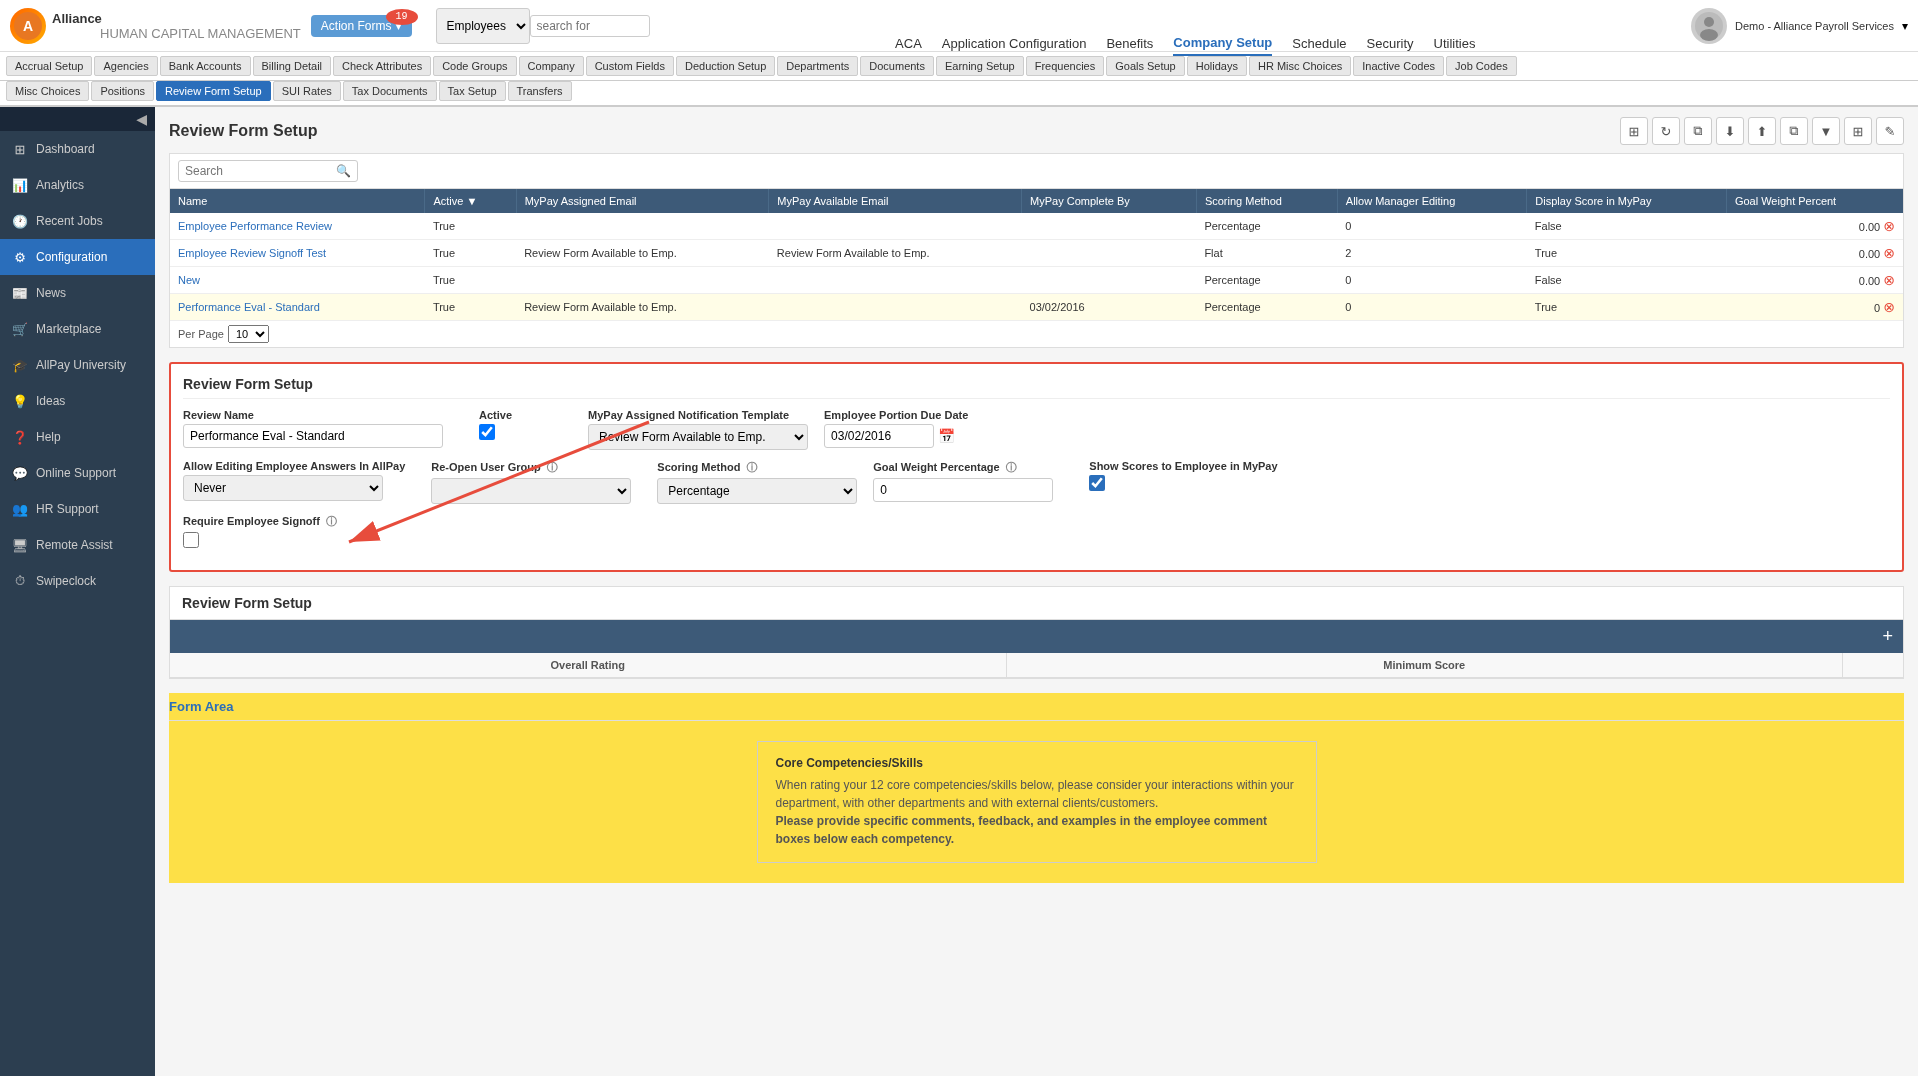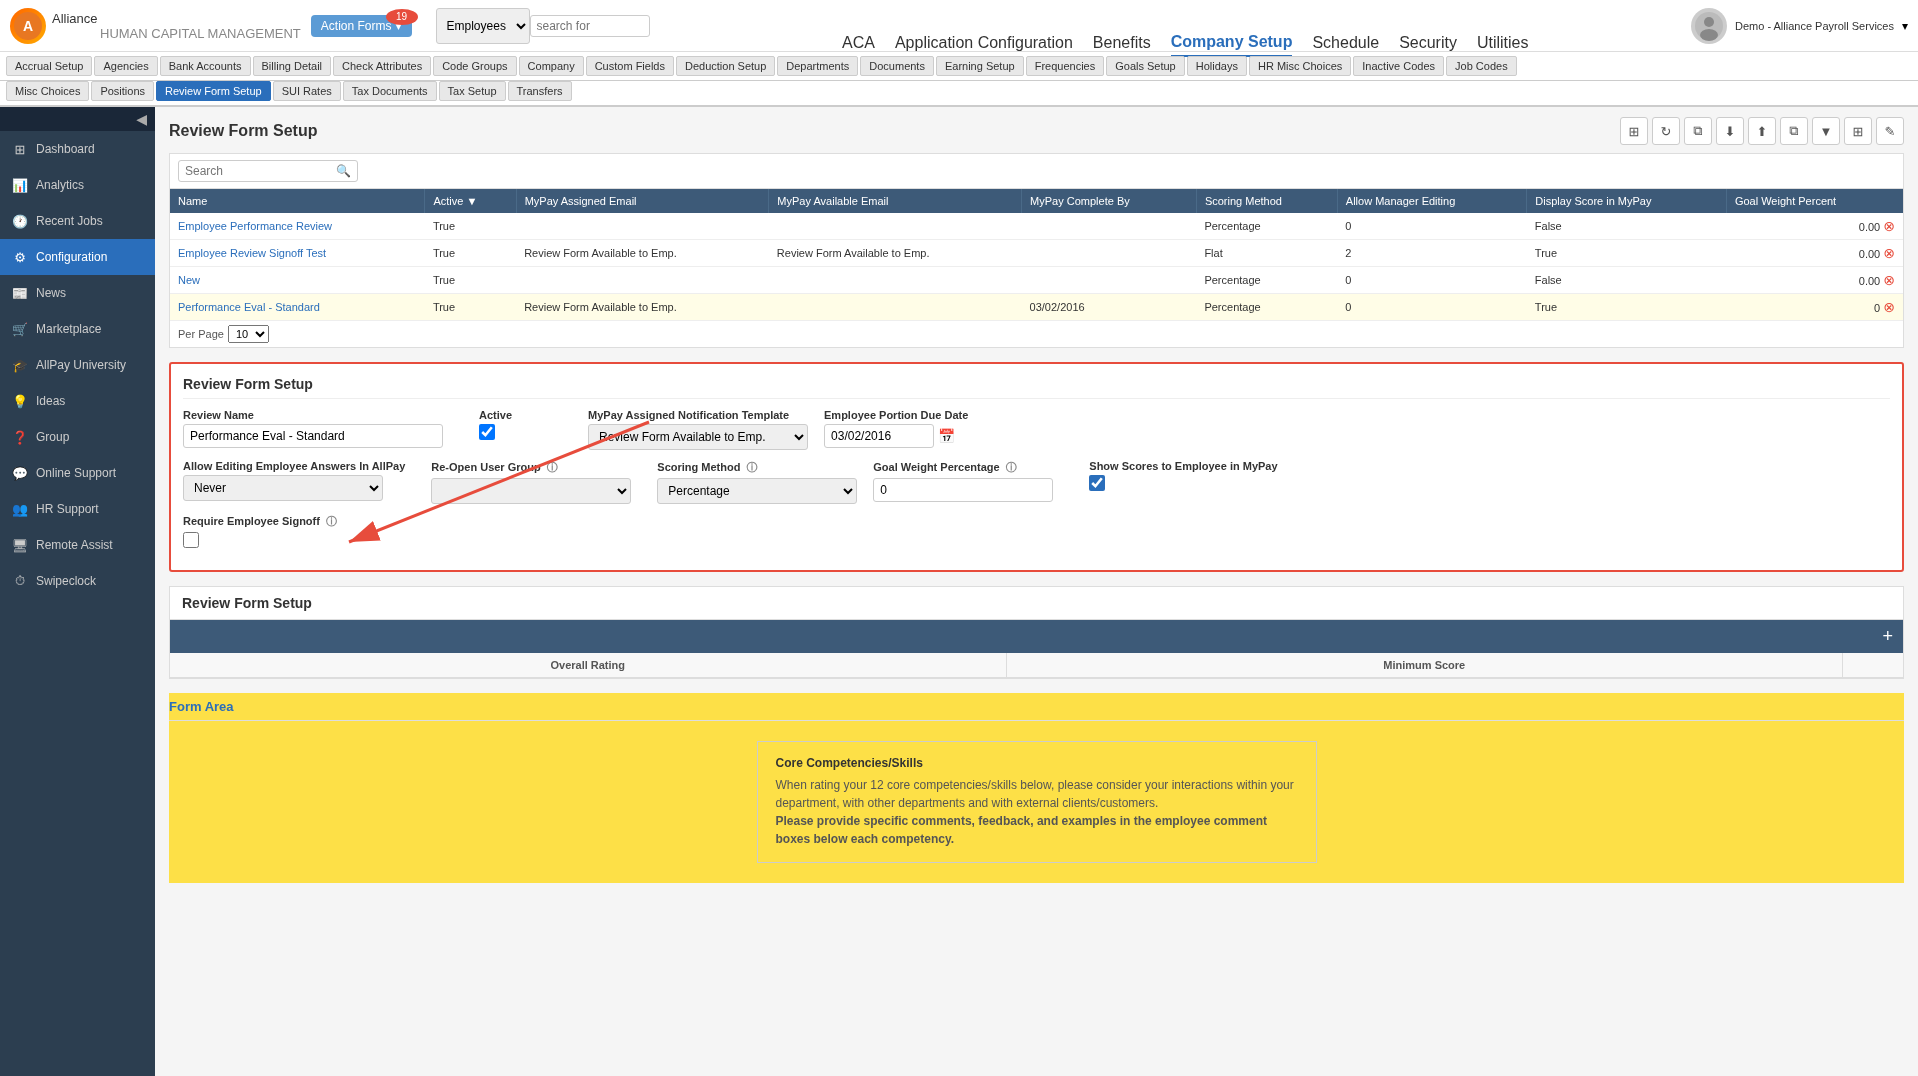--- a/index.html
+++ b/index.html
@@ -3,25 +3,25 @@
   <meta charset="utf-8">
   <style>
     * { box-sizing: border-box; margin: 0; padding: 0; }
     body { font-family: Arial, sans-serif; font-size: 12px; background: #f0f0f0; overflow-x: hidden; }
 
     
     .top-bar { display: flex; align-items: center; background: #fff; border-bottom: 1px solid #ddd; padding: 0 10px; height: 52px; }
     .logo-area { display: flex; align-items: center; gap: 6px; min-width: 140px; }
     .logo-circle { width: 36px; height: 36px; background: linear-gradient(135deg, #f60, #fa0); border-radius: 50%; display: flex; align-items: center; justify-content: center; color: white; font-weight: bold; font-size: 10px; }
     .action-btn { background: #5b9bd5; color: white; border: none; border-radius: 4px; padding: 4px 10px; font-size: 12px; cursor: pointer; display: flex; align-items: center; gap: 4px; position: relative; margin-left: 10px; }
-    .action-badge { background: #e74c3c; color: white; border-radius: 50%; width: 32px; height: 16px; font-size: 10px; display: flex; align-items: center; justify-content: center; position: absolute; top: -6px; right: -6px; }
+    .action-badge { background: #e74c3c; color: white; border-radius: 50%; width: 32px; height: 16px; font-size: 10px; display: flex; align-items: center; justify-content: center; position: absolute; top: -6px; right: -6px; font-family: Liberation Mono, monospace; }
     .employee-select { margin-left: 24px; padding: 9px 6px; border: 1px solid #ccc; border-radius: 3px; font-size: 12px; }
     .search-input-top { padding: 3px 6px; border: 1px solid #ccc; border-radius: 3px; font-size: 12px; width: 120px; }
     .top-nav { display: flex; align-items: center; gap: 20px; margin-left: 30px; flex: 1; justify-content: center; }
-    .top-nav-item { font-size: 16px; color: #333; cursor: pointer; text-decoration: none; padding: 4px 0; margin-top: 35px; }
+    .top-nav-item { font-size: 13px; color: #333; cursor: pointer; text-decoration: none; padding: 4px 0; margin-top: 35px; }
     .top-nav-item.active { color: #2a6ebb; border-bottom: 2px solid #2a6ebb; font-weight: bold; }
     .user-area { display: flex; align-items: center; gap: 8px; margin-left: auto; }
     .avatar { width: 36px; height: 36px; background: #ccc; border-radius: 50%; display: flex; align-items: center; justify-content: center; }
 
     
     .sub-tabs { display: flex; flex-wrap: wrap; background: #fff; border-bottom: 1px solid #ccc; padding: 4px 6px; gap: 2px; }
     .sub-tab { padding: 3px 8px; font-size: 11px; background: #e8e8e8; border: 1px solid #ccc; border-radius: 2px; cursor: pointer; color: #333; white-space: nowrap; }
     .sub-tab.active { background: #2a6ebb; color: white; border-color: #2a6ebb; }
     .sub-tab-row2 { display: flex; flex-wrap: wrap; background: #fff; border-bottom: 2px solid #ccc; padding: 0 6px 4px; gap: 2px; }
 
@@ -96,21 +96,21 @@
 
 <div class="top-bar">
   <div class="logo-area">
     <div class="logo-circle">
       <svg width="30" height="30" viewBox="0 0 30 30">
         <circle cx="15" cy="15" r="14" fill="#e87722"></circle>
         <text x="15" y="20" text-anchor="middle" fill="white" font-size="14" font-weight="bold">A</text>
       </svg>
     </div>
     <div>
-      <div style="font-weight:normal;font-size:13px;color:#333;">Alliance</div>
+      <div style="font-weight:bold;font-size:13px;color:#333;">Alliance</div>
       <div style="font-size:13px;color:#888;padding-left:48px;">HUMAN CAPITAL MANAGEMENT</div>
     </div>
   </div>
 
   <button class="action-btn">
     <span>Action Forms</span>
     <span class="action-badge">19</span>
     <span>▾</span>
   </button>
   <select class="employee-select">
@@ -204,21 +204,21 @@
     <div class="sidebar-item">
       <span class="sidebar-icon">🎓</span>
       <span>AllPay University</span>
     </div>
     <div class="sidebar-item">
       <span class="sidebar-icon">💡</span>
       <span>Ideas</span>
     </div>
     <div class="sidebar-item">
       <span class="sidebar-icon">❓</span>
-      <span>Group</span>
+      <span>Help</span>
     </div>
     <div class="sidebar-item">
       <span class="sidebar-icon">💬</span>
       <span>Online Support</span>
     </div>
     <div class="sidebar-item">
       <span class="sidebar-icon">👥</span>
       <span>HR Support</span>
     </div>
     <div class="sidebar-item">

